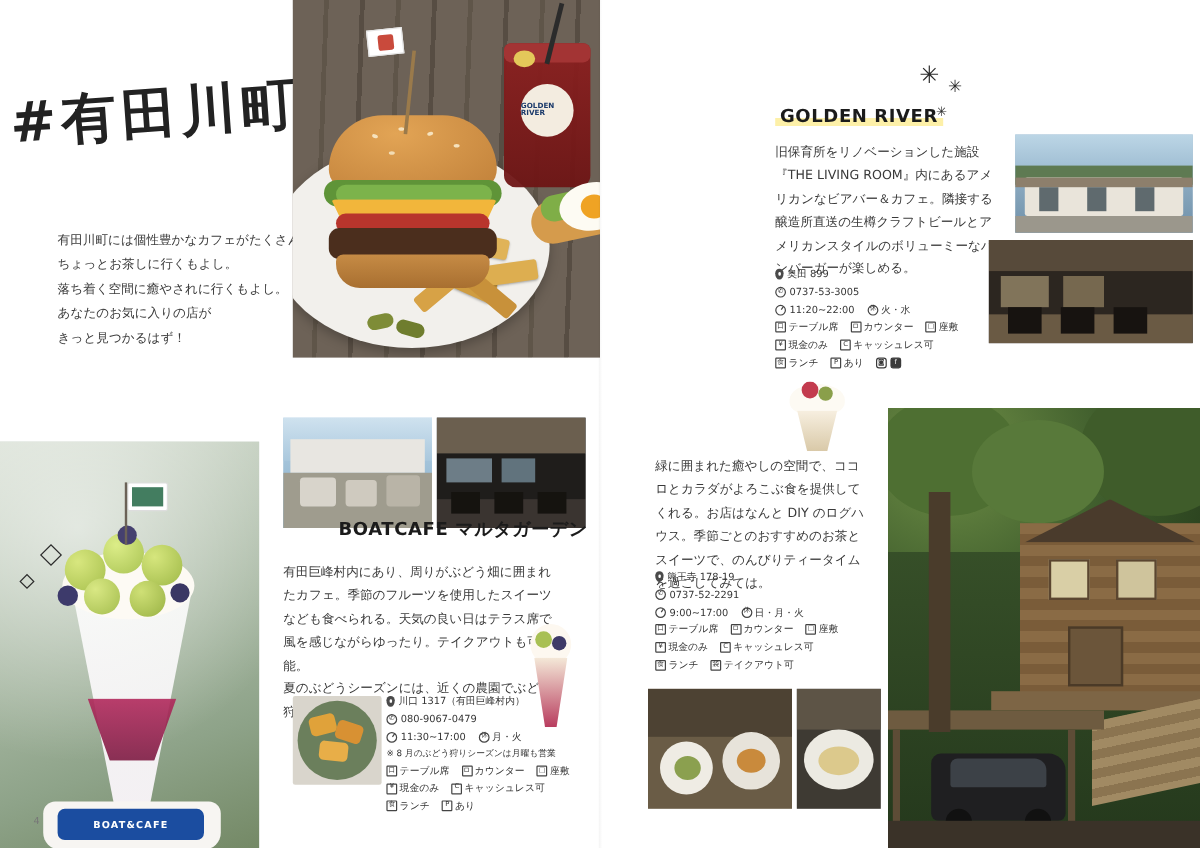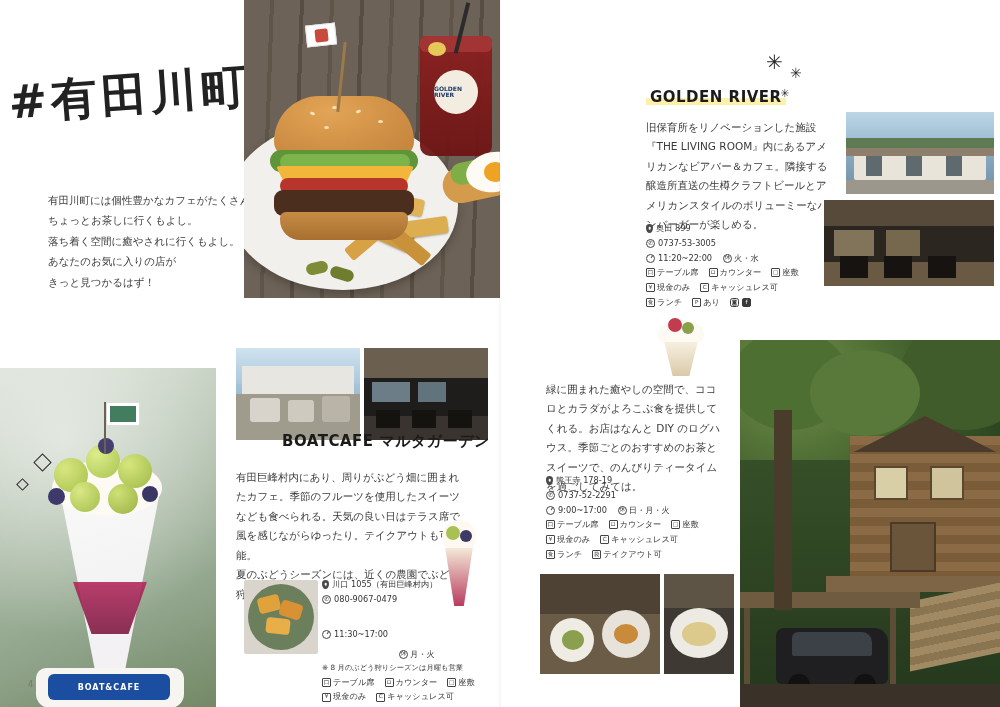--- a/index.html
+++ b/index.html
@@ -295,30 +295,30 @@
     <div style="position:absolute; left:84px; top:62px; width:24px; height:18px; background:#15130f;"></div>
   </div>
 
   <div class="sec-head" style="left:236px; top:432px;margin-left:46px;">BOATCAFE マルタガーデン</div>
   <div class="body-text" style="left:236px; top:468px; width:228px; white-space:pre-line;">有田巨峰村内にあり、周りがぶどう畑に囲まれたカフェ。季節のフルーツを使用したスイーツなども食べられる。天気の良い日はテラス席で風を感じながらゆったり。テイクアウトも可能。
 夏のぶどうシーズンには、近くの農園でぶどう狩りも！</div>
 
   <div class="info" style="left:322px; top:578px;">
     <div class="row">
       <span class="pinshape"></span>
-      <span>川口 1055（有田巨峰村内）</span>
+      <span>川口 1317（有田巨峰村内）</span>
     </div>
     <div class="row">
       <span class="ico round">✆</span>
       <span>080-9067-0479</span>
     </div>
     <div class="row">
       <span class="clockico"></span>
       <span>11:30~17:00</span>
-      <span class="seg" style="margin-left:8px;margin-top:40px;">
+      <span class="seg" style="margin-left:8px;">
         <span class="ico round">休</span>
         <span>月・火</span>
       </span>
     </div>
     <div class="row" style="font-size:7.3px;">
       <span>※ 8 月のぶどう狩りシーズンは月曜も営業</span>
     </div>
     <div class="row">
       <span class="seg">
           <span class="ico sq">口</span>

